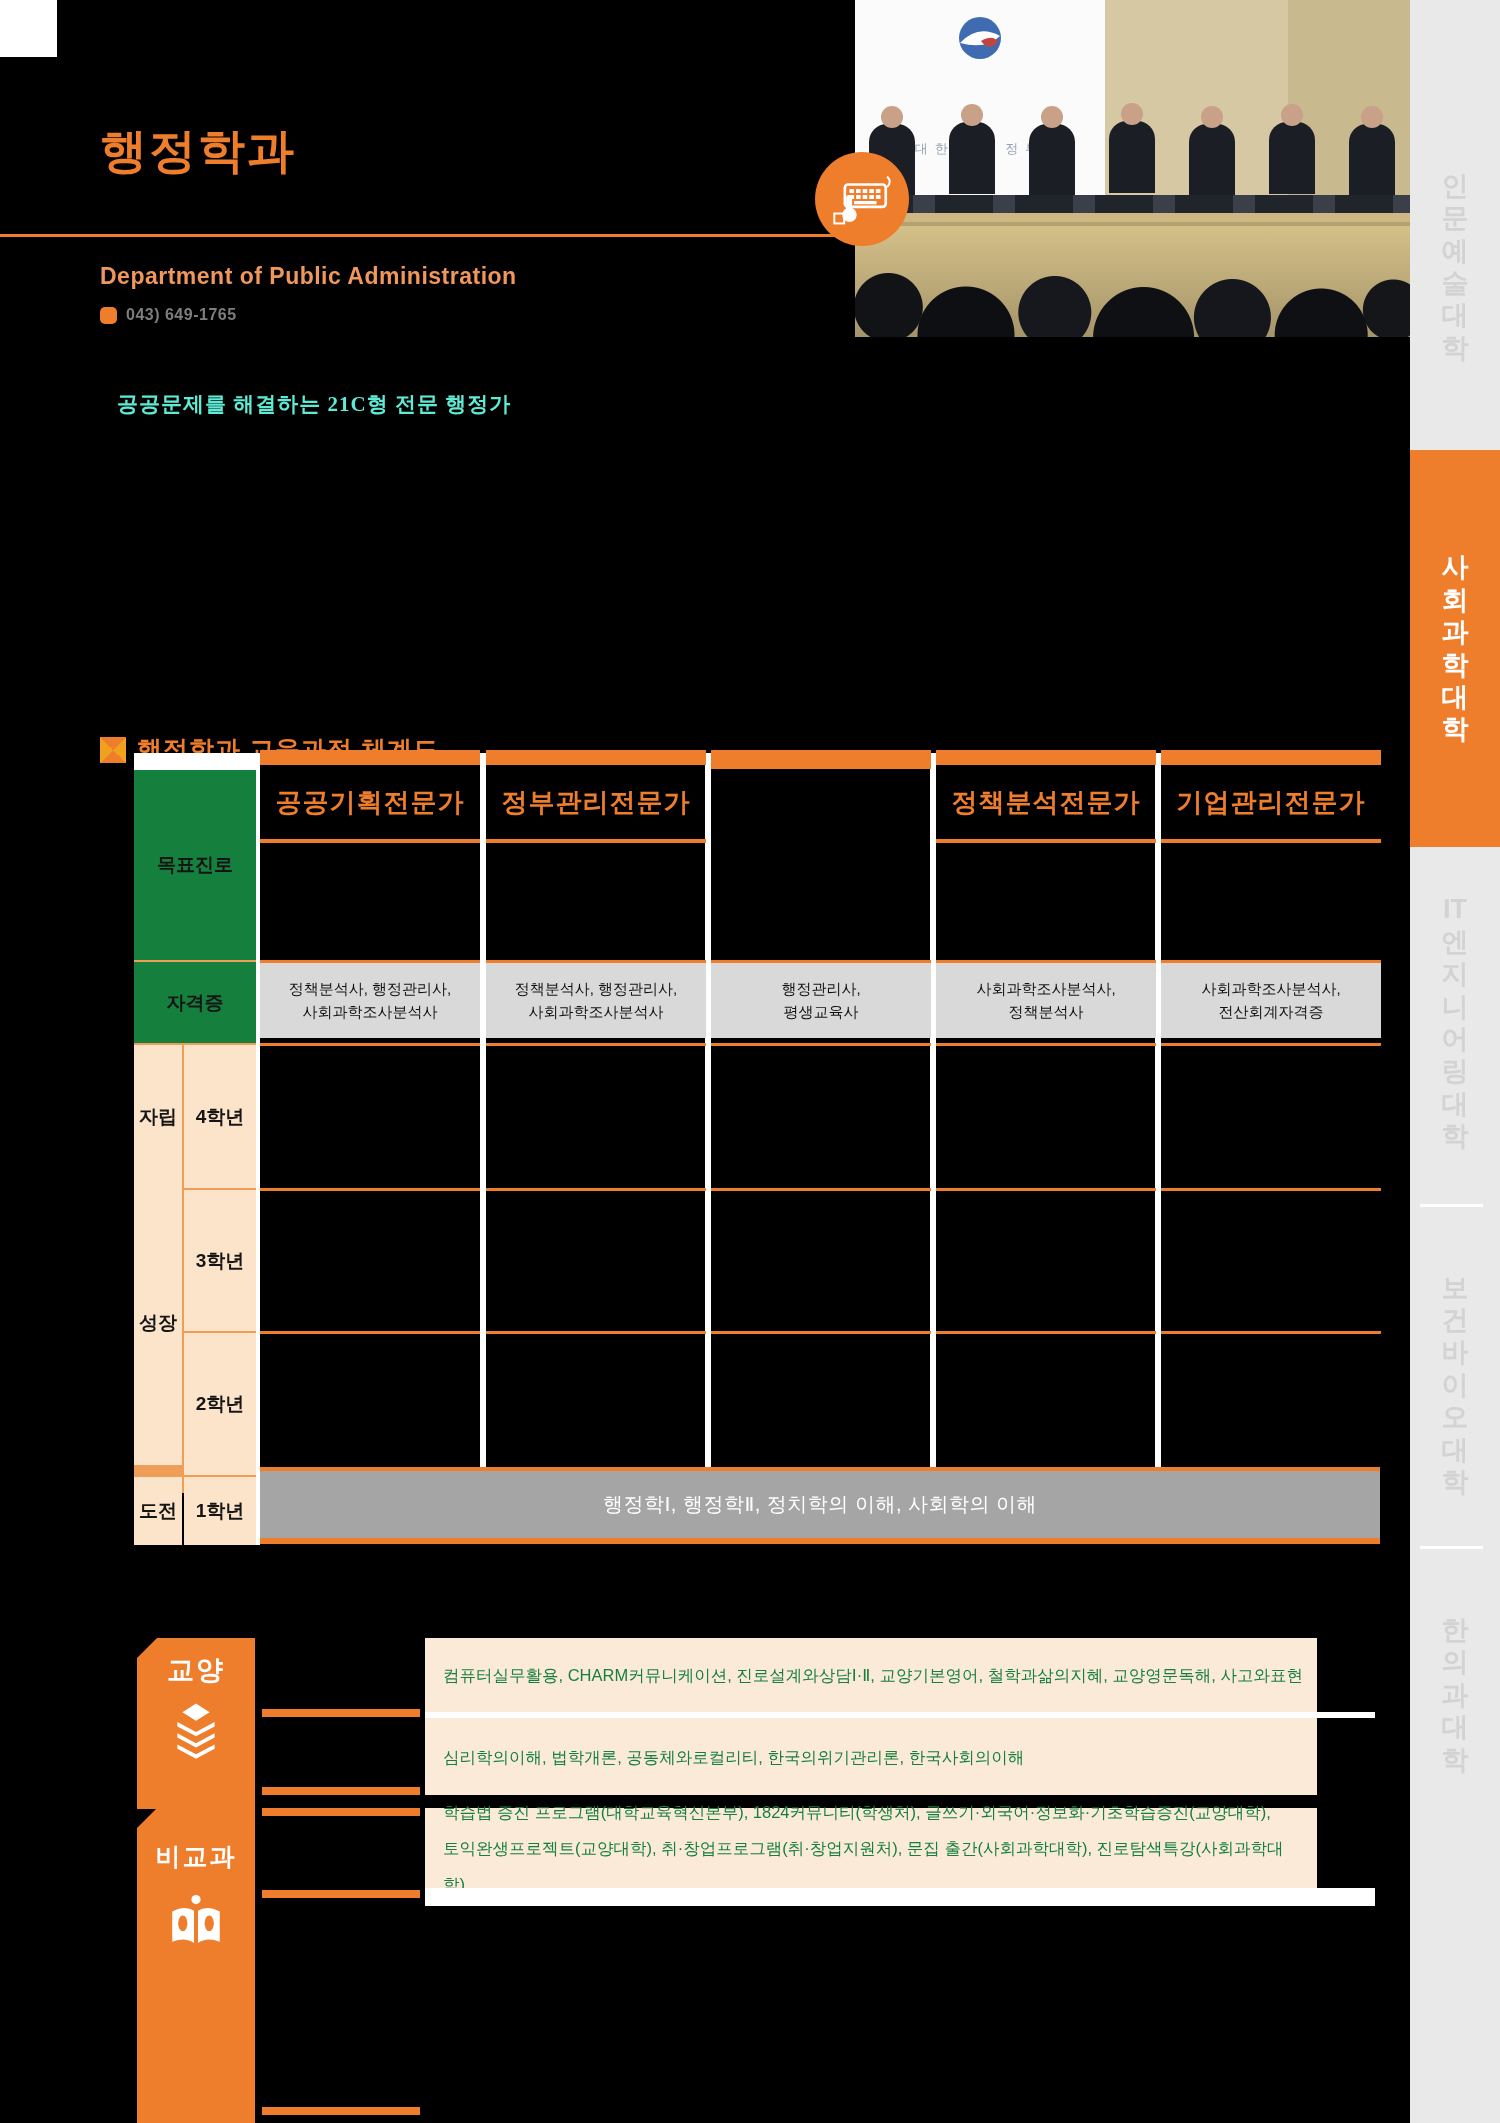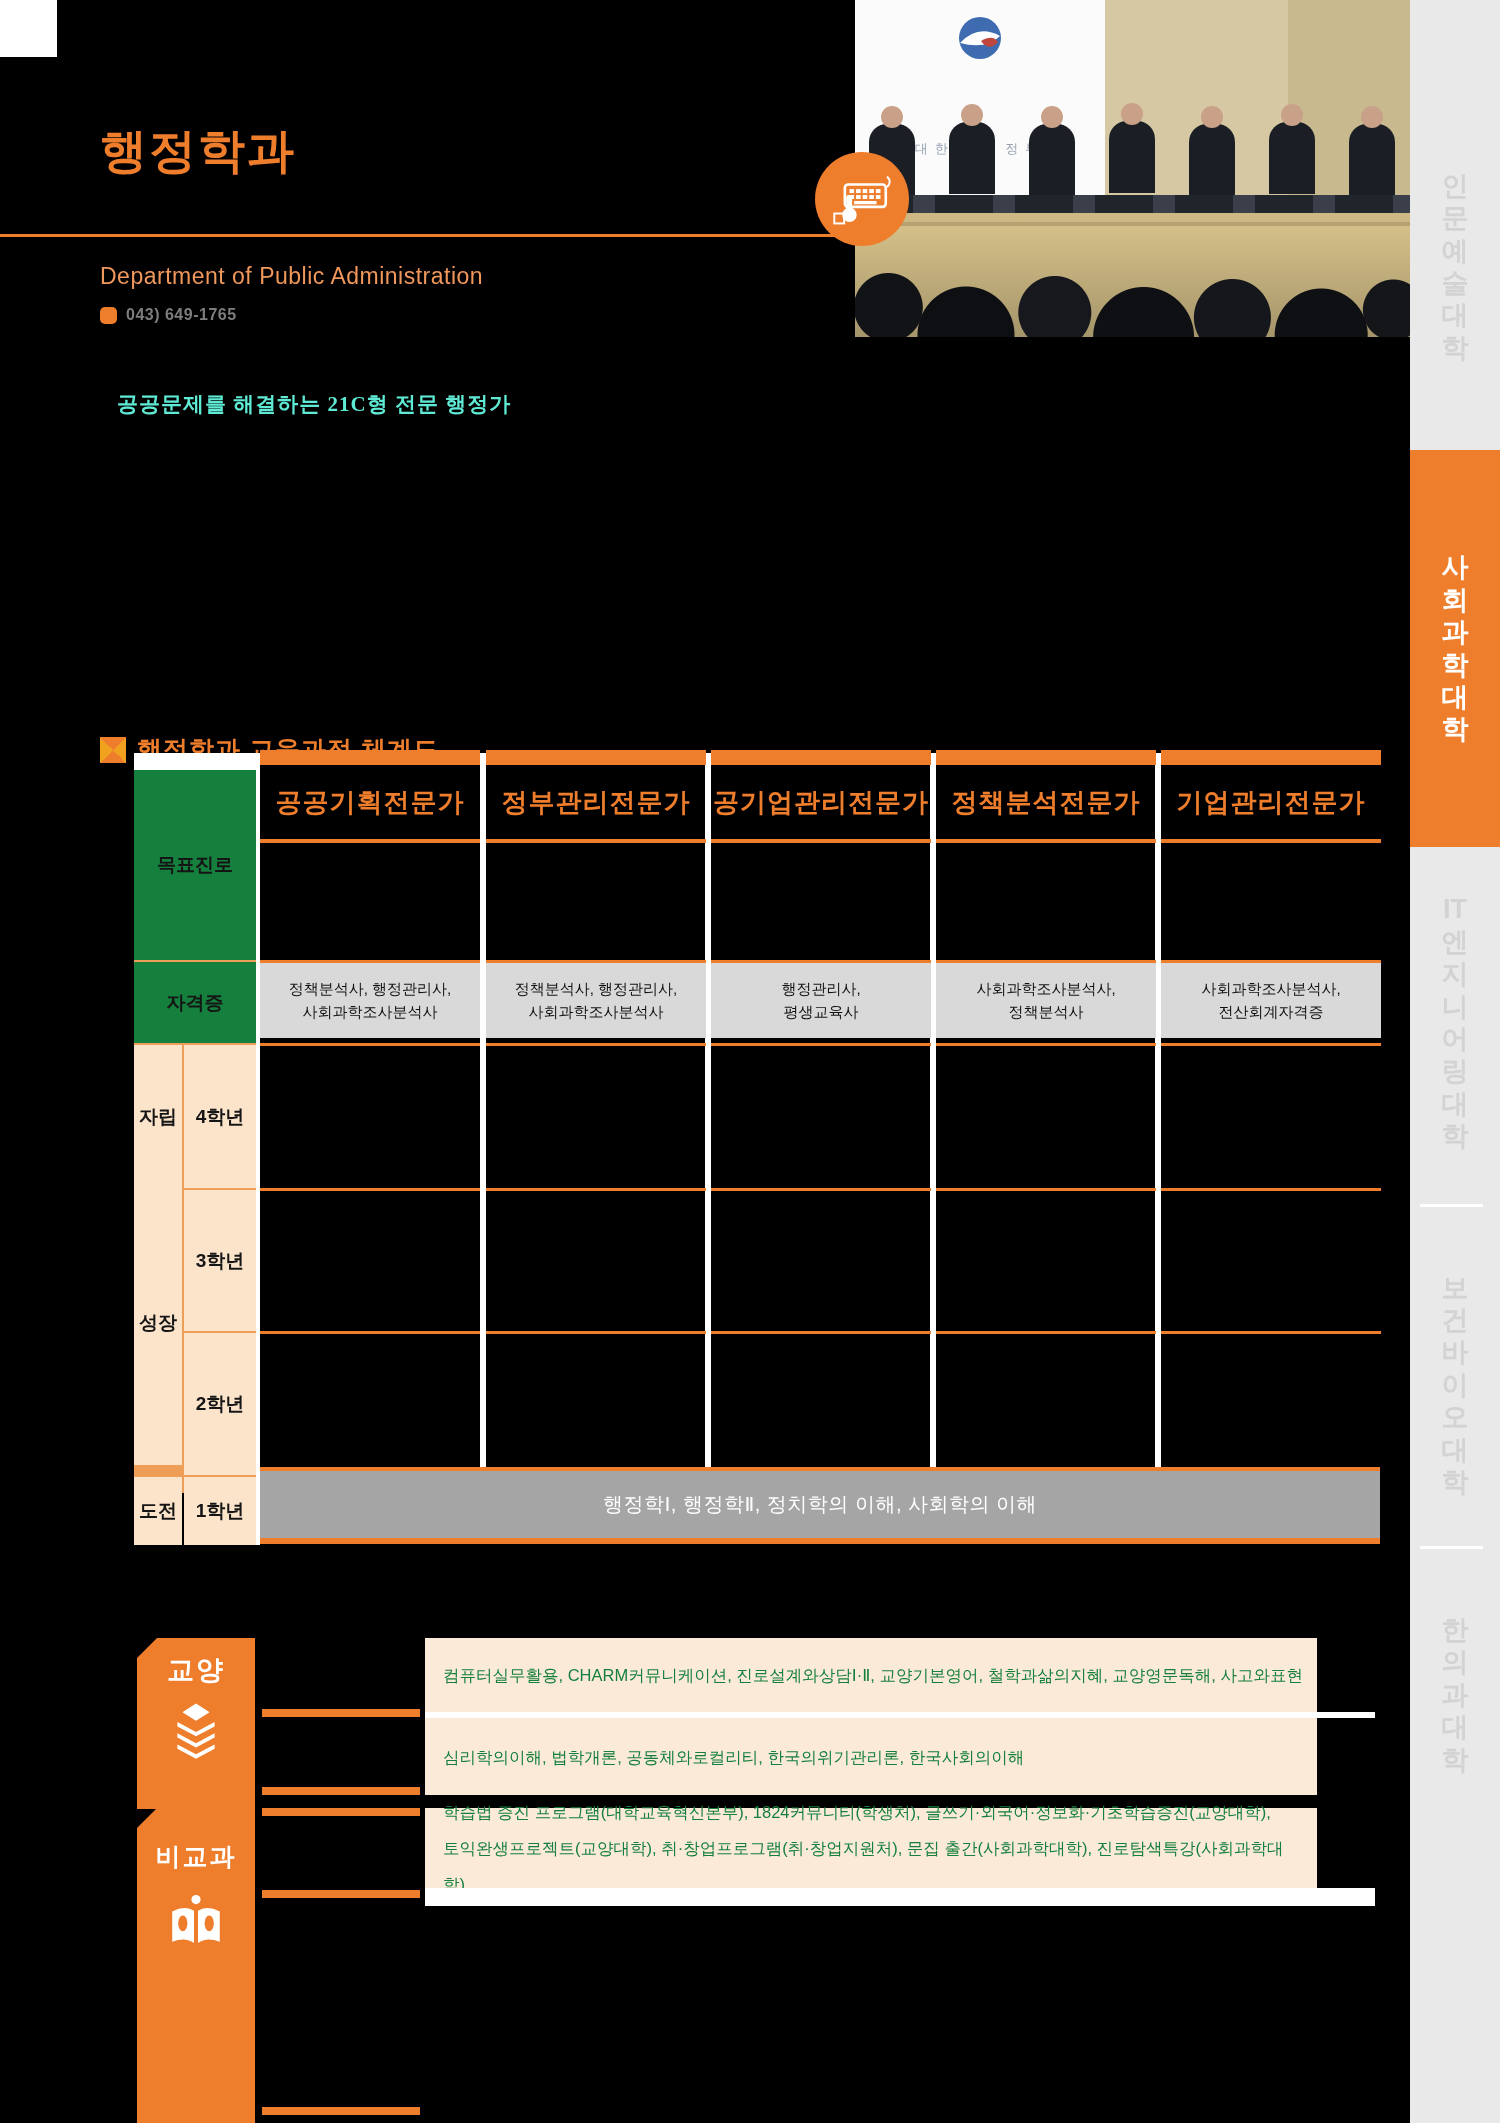--- a/index.html
+++ b/index.html
@@ -6,21 +6,21 @@
   .page{position:relative;width:1500px;height:2123px;background:#000;overflow:hidden;
         font-family:"Liberation Sans","DejaVu Sans",sans-serif;}
   .abs{position:absolute;}
 
   
   .corner{left:0;top:0;width:57px;height:57px;background:#fff;}
 
   
   .page-title{left:100px;top:120px;font-size:47px;font-weight:bold;color:#ee7d2c;letter-spacing:2px;}
   .hr-line{left:0;top:234px;width:858px;height:3px;background:#ee7d2c;}
-  .dept-en{left:100px;top:263px;font-size:23px;font-weight:normal;color:#f0975b;letter-spacing:.5px;}
+  .dept-en{left:100px;top:263px;font-size:23px;font-weight:bold;color:#f0975b;letter-spacing:.5px;}
   .phone-row{left:100px;top:306px;display:flex;align-items:center;gap:9px;}
   .phone-ico{width:17px;height:17px;border-radius:5px;background:#ee7d2c;}
   .phone-txt{font-size:16px;font-weight:bold;color:#7d7d7d;letter-spacing:.5px;}
   .tagline{left:117px;top:390px;font-family:"Liberation Serif","DejaVu Serif",serif;
            font-size:21px;font-weight:bold;color:#5eead4;letter-spacing:1px;}
 
   
   .kb-circle{left:815px;top:152px;width:94px;height:94px;border-radius:50%;background:#ee7d2c;
              z-index:6;display:flex;align-items:center;justify-content:center;}
 
@@ -228,21 +228,20 @@
     <div class="htxt">정부관리전문가</div>
     <div class="hline"></div>
     <div class="cert">정책분석사, 행정관리사,
 사회과학조사분석사</div>
     <div class="rline" style="top:293px"></div>
     <div class="rline" style="top:438px"></div>
     <div class="rline" style="top:581px"></div>
   </div>
   <div class="abs col" style="left:711px">
     <div class="bar"></div>
-    <div class="htxt">공기업관리전문가</div>
     <div class="hline"></div>
     <div class="cert">행정관리사,
 평생교육사</div>
     <div class="rline" style="top:293px"></div>
     <div class="rline" style="top:438px"></div>
     <div class="rline" style="top:581px"></div>
   </div>
   <div class="abs col" style="left:936px">
     <div class="bar"></div>
     <div class="htxt">정책분석전문가</div>

